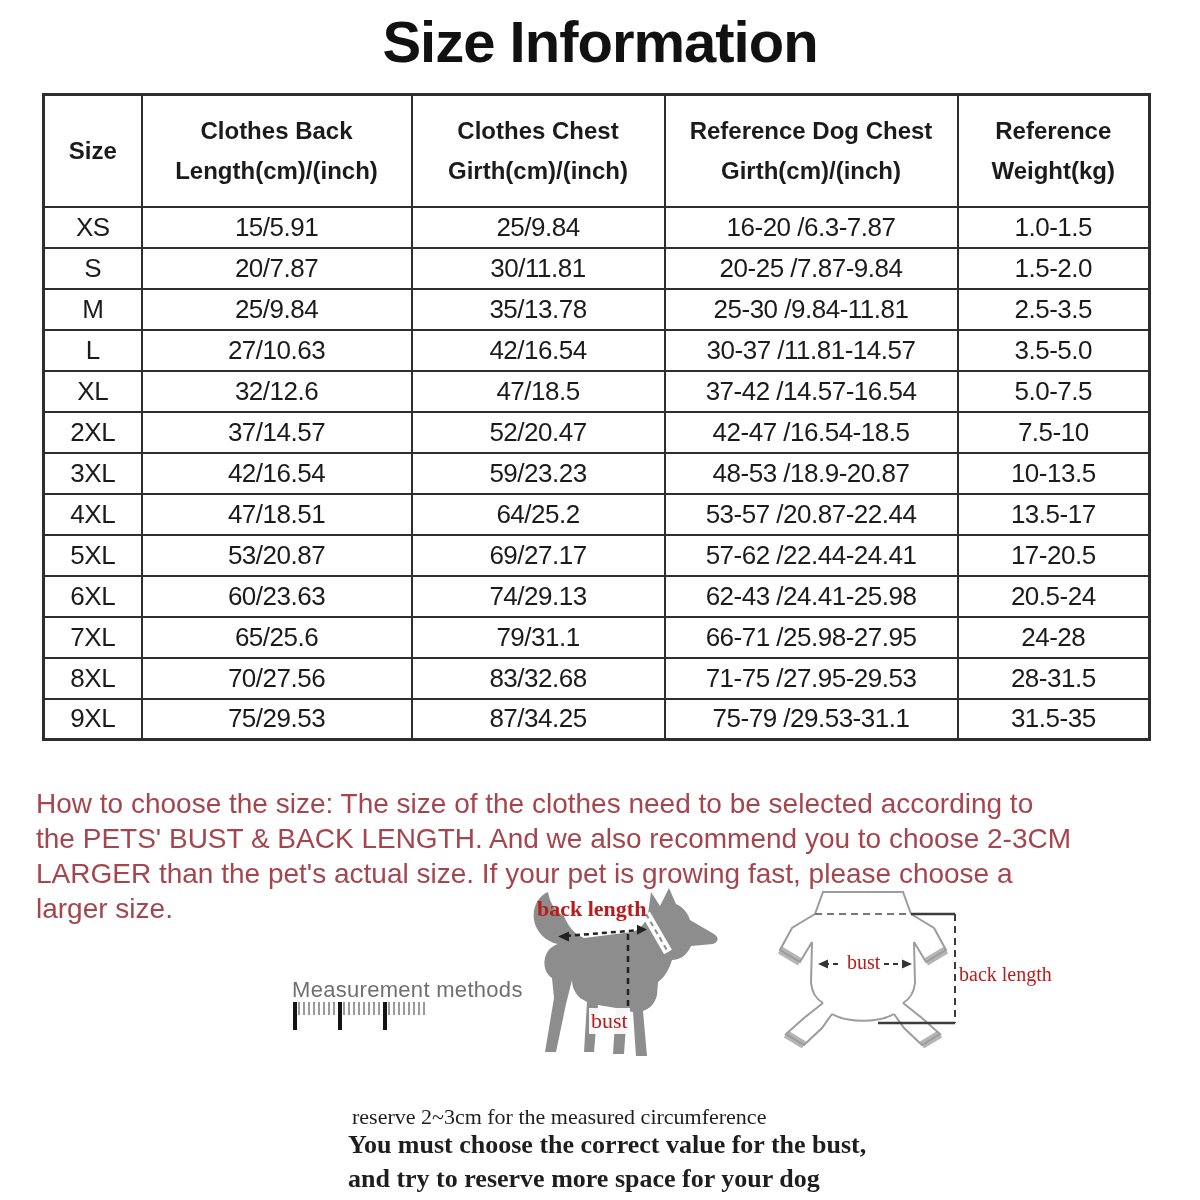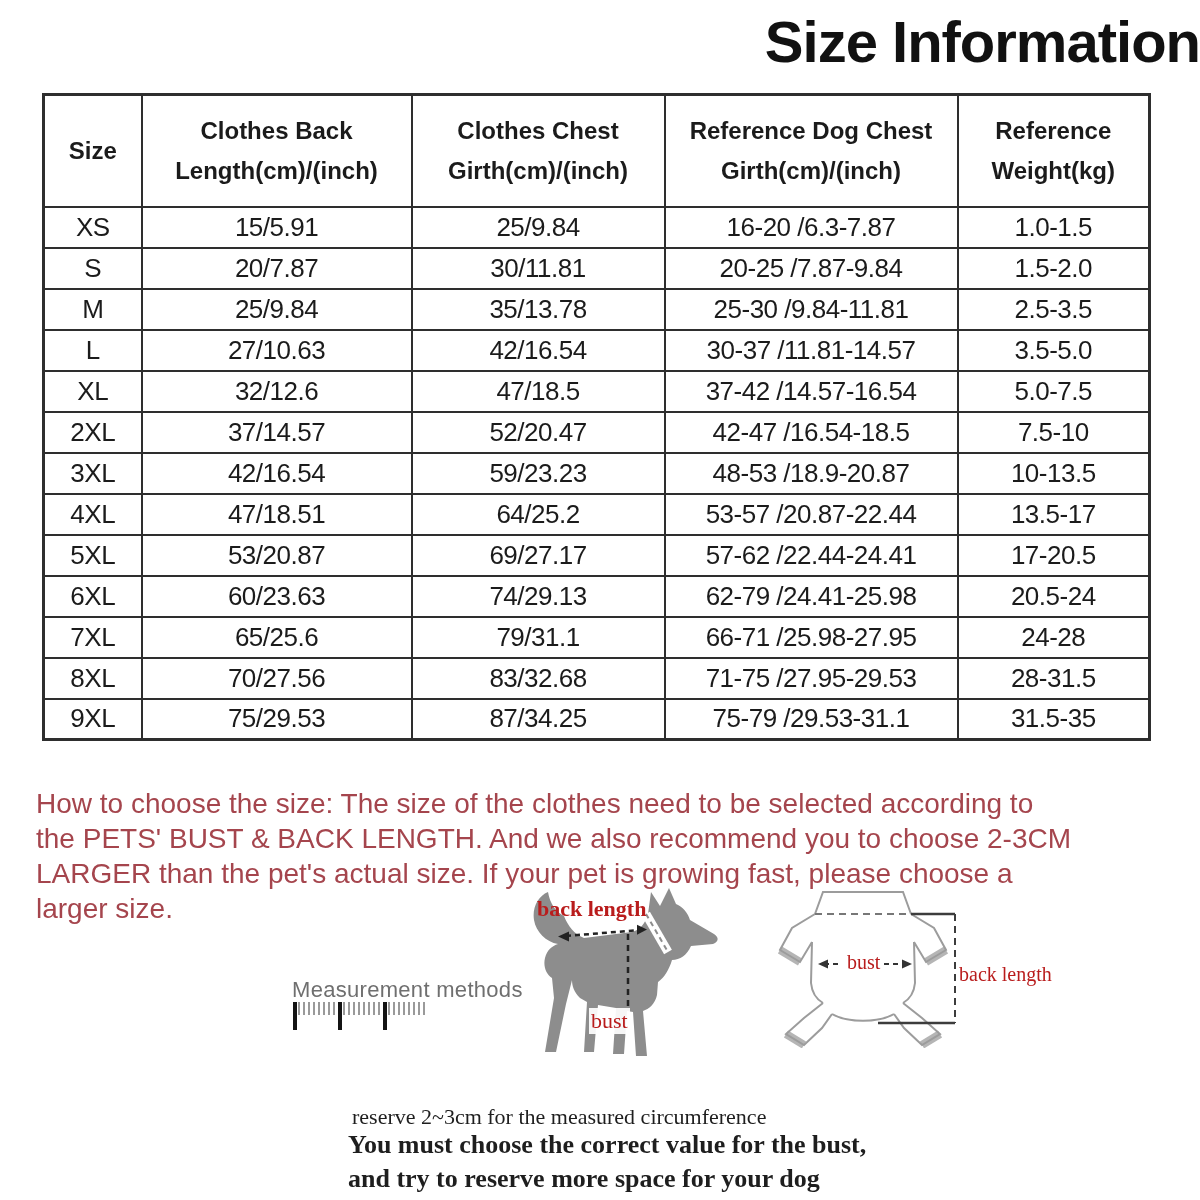--- a/index.html
+++ b/index.html
@@ -3,21 +3,21 @@
 <meta charset="utf-8">
 <style>
   * { margin:0; padding:0; box-sizing:border-box; }
   html,body { background:#ffffff; }
   .page {
     position:relative; width:1200px; height:1200px; background:#ffffff;
     font-family:"Liberation Sans","DejaVu Sans",sans-serif; color:#1b1b1b; overflow:hidden;
   }
   .title {
     position:absolute; top:8px; left:0; width:100%;
-    text-align:right; font-size:58px; font-weight:800; letter-spacing:-1px; color:#111;
+    text-align:center; font-size:58px; font-weight:800; letter-spacing:-1px; color:#111;
   }
   table.size-table {
     position:absolute; left:42px; top:93px; width:1106px;
     border-collapse:collapse; table-layout:fixed;
     border:3px solid #2e2e2e;
   }
   .size-table th, .size-table td {
     border:2px solid #2e2e2e; text-align:center; vertical-align:middle;
     overflow:hidden;
   }
@@ -147,21 +147,21 @@
           <td>5XL</td>
           <td>53/20.87</td>
           <td>69/27.17</td>
           <td>57-62 /22.44-24.41</td>
           <td>17-20.5</td>
         </tr>
         <tr>
           <td>6XL</td>
           <td>60/23.63</td>
           <td>74/29.13</td>
-          <td>62-79 /24.41-25.98</td>
+          <td>62-43 /24.41-25.98</td>
           <td>20.5-24</td>
         </tr>
         <tr>
           <td>7XL</td>
           <td>65/25.6</td>
           <td>79/31.1</td>
           <td>66-71 /25.98-27.95</td>
           <td>24-28</td>
         </tr>
         <tr>

